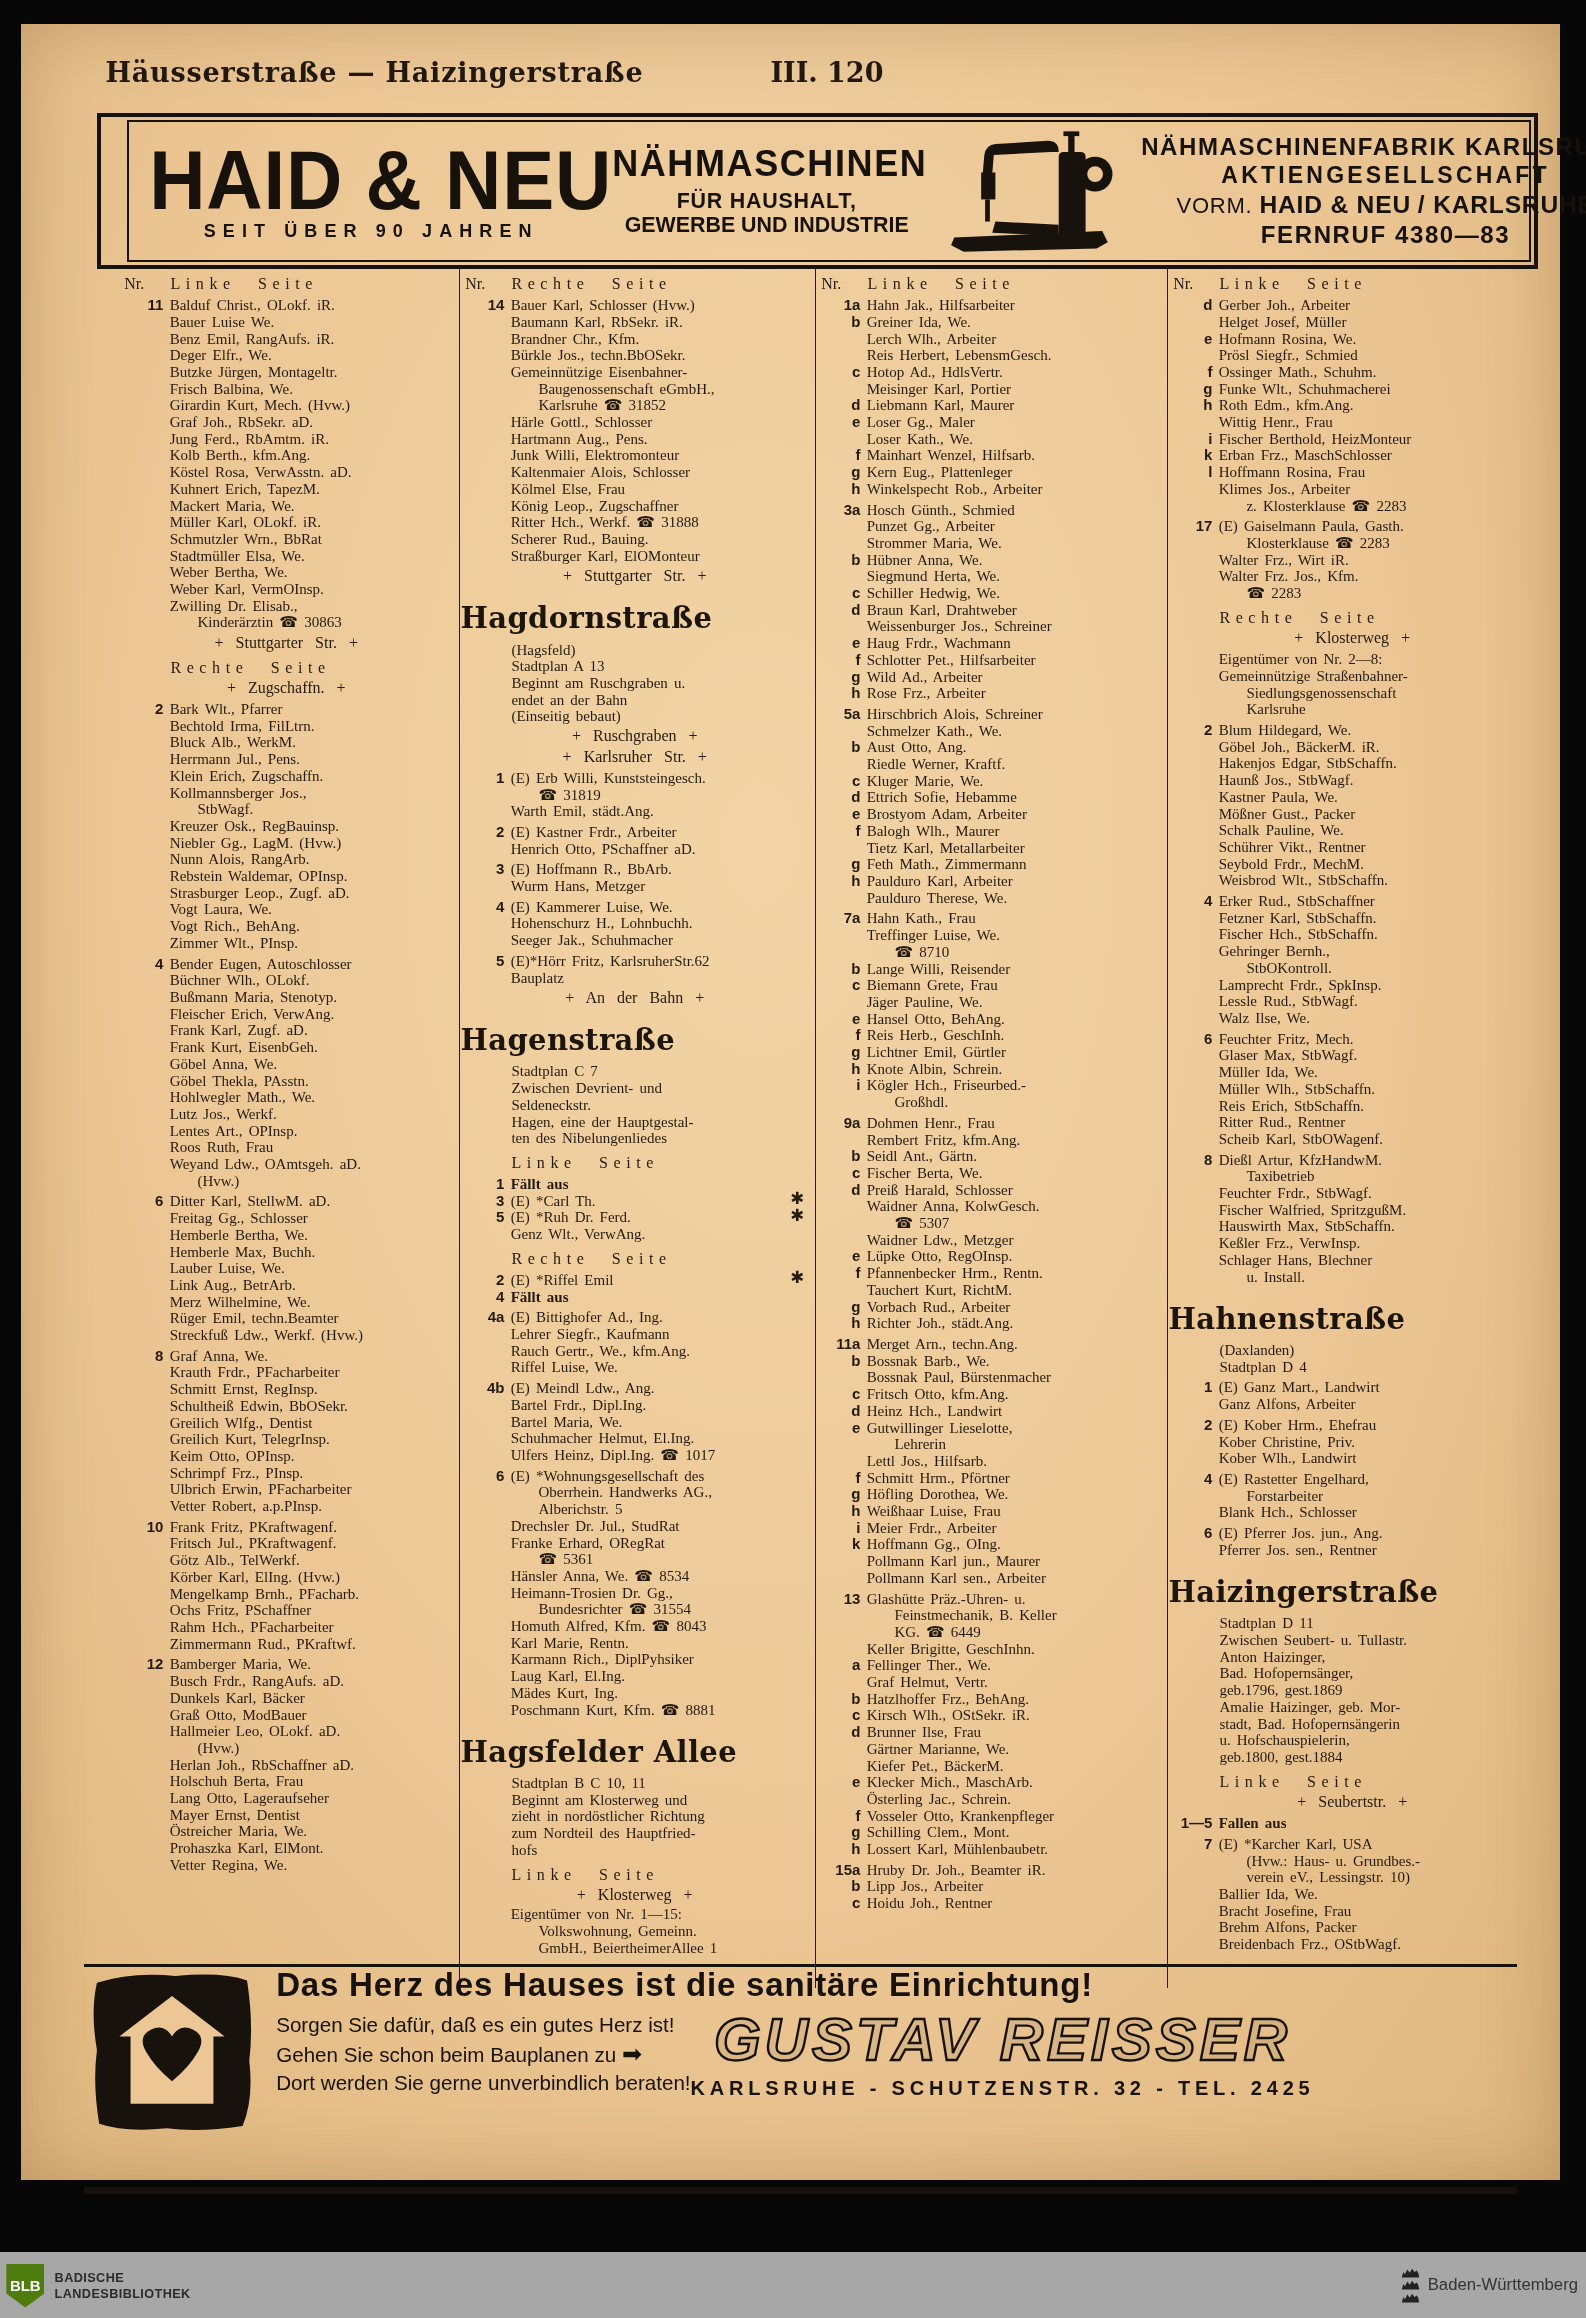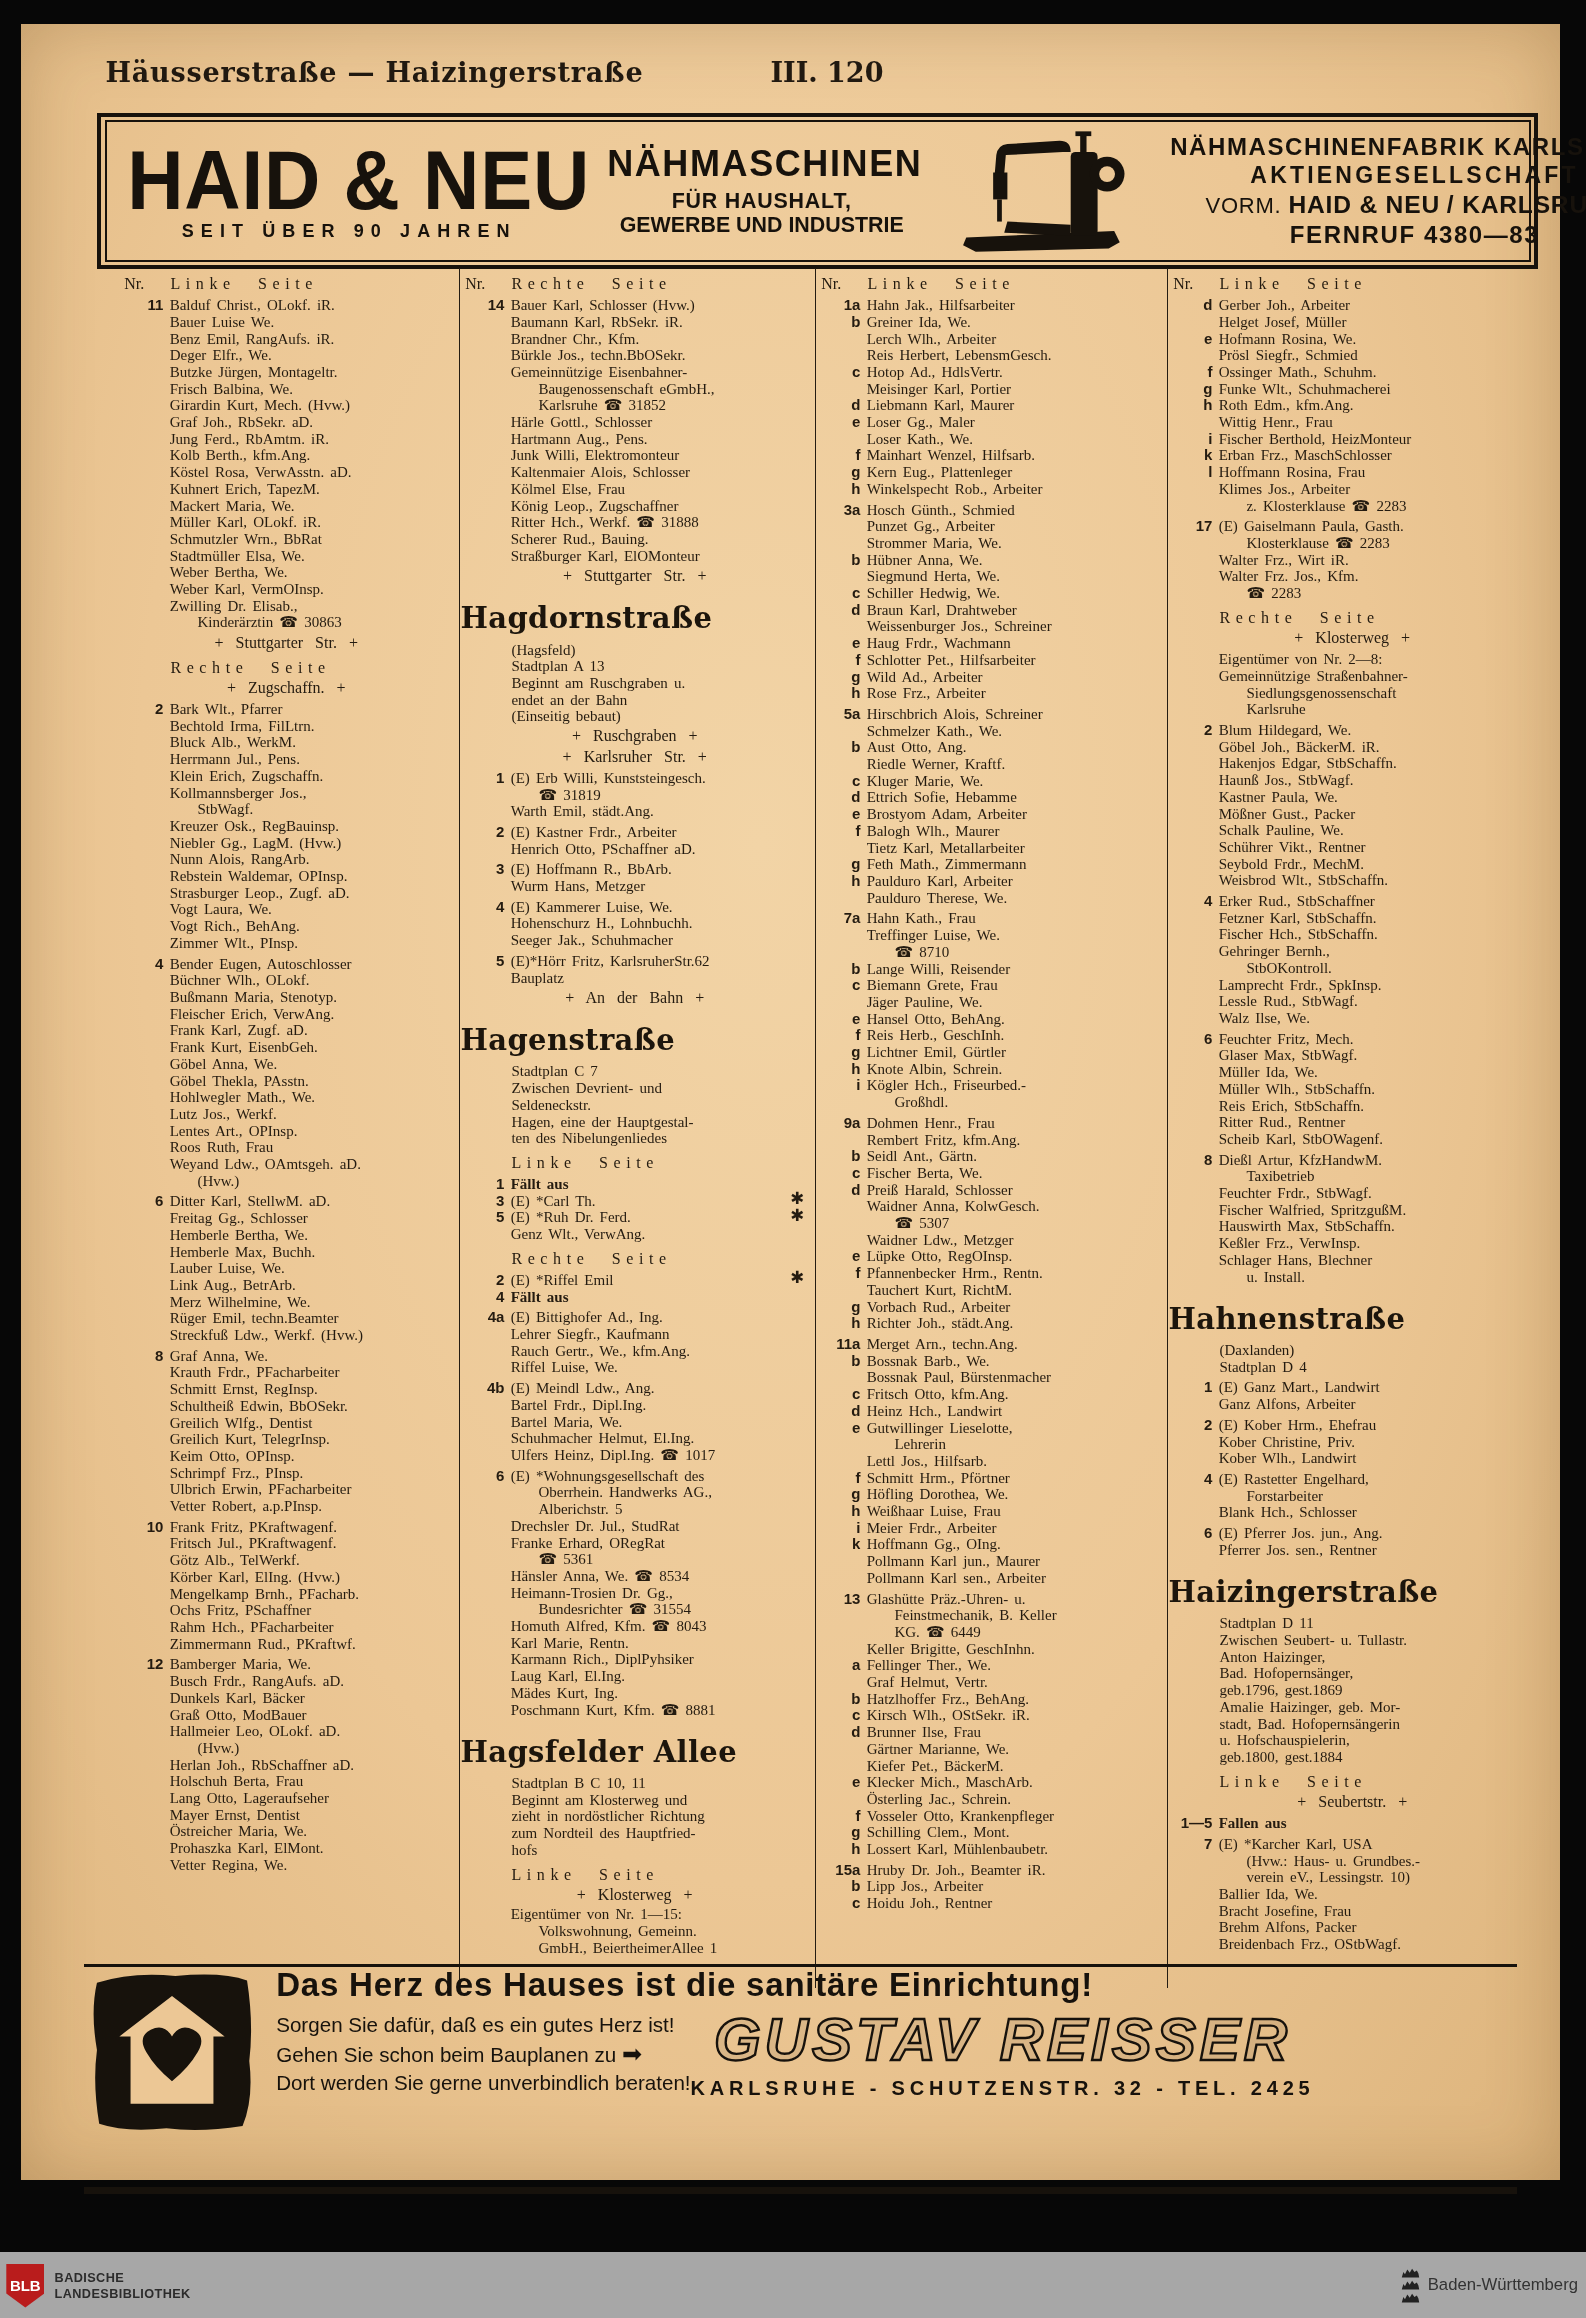--- a/index.html
+++ b/index.html
@@ -7,21 +7,21 @@
        font-family:"Liberation Serif",serif;}
   .paper{position:absolute;left:21.4px;top:24px;width:1539px;height:2156px;
          background:radial-gradient(ellipse at 48% 38%, #f2d4a6 0%, #ecc795 55%, #ddb47c 100%);
          box-shadow:inset 0 0 71px rgba(90,60,20,.25);}
   
   .hdr{position:absolute;left:84px;top:33px;width:1428px;color:#211910;}
   .hdr-left{font:bold 27px/32px "DejaVu Serif",serif;letter-spacing:0.8px;display:inline-block;}
   .hdr-right{position:absolute;left:665px;top:0;font:bold 27px/32px "DejaVu Serif",serif;}
   
   .adtop{position:absolute;left:76px;top:89px;width:1433px;height:148px;border:4px solid #17120c;color:#17120c;}
-  .adtop .inner{position:absolute;inset:3.2px;border:2.4px solid #17120c;display:flex;align-items:center;padding:0 20.6px;box-sizing:border-box;gap:36px;}
+  .adtop .inner{position:absolute;inset:3.2px;border:2.4px solid #17120c;display:flex;align-items:center;padding:0 20.6px;box-sizing:border-box;gap:19px;margin-left:22px;}
   .haid-wrap{width:444px;text-align:center;}
   .haid{font:bold 78px/78px "Liberation Sans",sans-serif;letter-spacing:0.8px;transform:scaleY(1.08);white-space:nowrap;}
   .seit{font:bold 18px/20.6px "Liberation Sans",sans-serif;letter-spacing:7.1px;margin-top:1.6px;}
   .naeh{width:309px;text-align:center;}
   .naeh .big{font:bold 36px/38px "Liberation Sans",sans-serif;letter-spacing:1.6px;white-space:nowrap;}
   .naeh .s1{font:bold 21.4px/24px "Liberation Sans",sans-serif;margin-top:6.3px;letter-spacing:0.8px;}
   .naeh .s2{font:bold 21.4px/24px "Liberation Sans",sans-serif;letter-spacing:0px;white-space:nowrap;}
   .machine{width:182px;flex:0 0 auto;}
   .fabrik{flex:1;text-align:center;}
   .fabrik .l1{font:bold 24px/28.6px "Liberation Sans",sans-serif;letter-spacing:1.6px;white-space:nowrap;}
@@ -64,21 +64,21 @@
   .reisser{text-align:center;}
   .brand{font:bold italic 60px/62px "Liberation Sans",sans-serif;letter-spacing:4px;white-space:nowrap;color:#17120c;}
   @supports (-webkit-text-stroke: 2px black){
     .brand{-webkit-text-stroke:2.4px #17120c;color:rgba(23,18,12,0.07);}
   }
   .brand-addr{font:bold 20px/24px "Liberation Sans",sans-serif;letter-spacing:4.8px;margin-top:4.8px;white-space:nowrap;}
   
   .footer{position:absolute;left:0;bottom:0;width:1586px;height:67px;background:#a7a7a7;
           display:flex;align-items:center;justify-content:space-between;padding:0 8px 0 6.3px;box-sizing:border-box;}
   .blb{display:flex;align-items:center;gap:10.3px;}
-  .blb-shield{width:38px;height:44px;background:#b91c1c;color:#fff;font:bold 15px "Liberation Sans",sans-serif;
+  .blb-shield{width:38px;height:44px;background:#4d7c0f;color:#fff;font:bold 15px "Liberation Sans",sans-serif;
               display:flex;align-items:center;justify-content:center;
               clip-path:polygon(0 0,100% 0,100% 68%,50% 100%,0 68%);}
   .blb-text{font:bold 12.7px/16px "Liberation Sans",sans-serif;color:#2c2c2c;letter-spacing:0.4px;}
   .bw{display:flex;align-items:center;gap:8px;font:16.7px "Liberation Sans",sans-serif;color:#333;}
   .lions{display:flex;flex-direction:column;gap:2.4px;}
 </style>
 </head>
 <body>
 
 <div class="paper">

